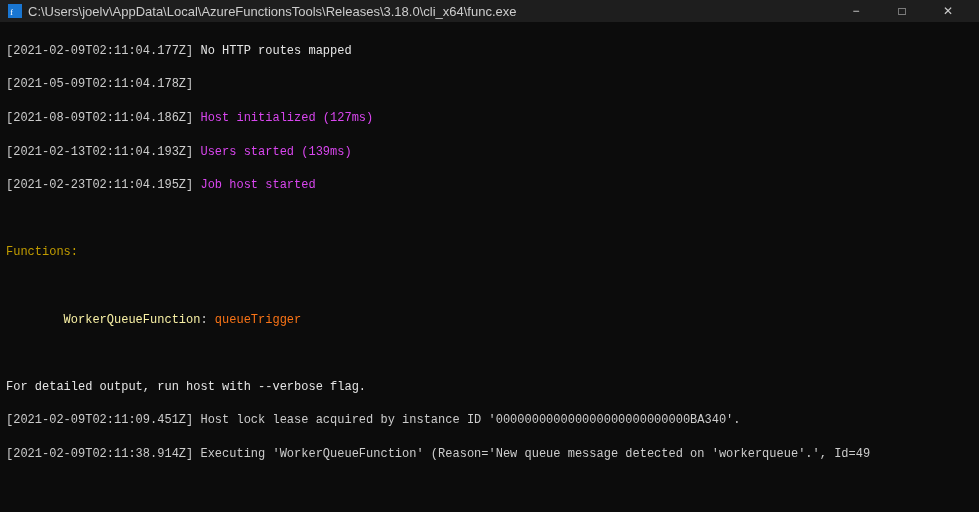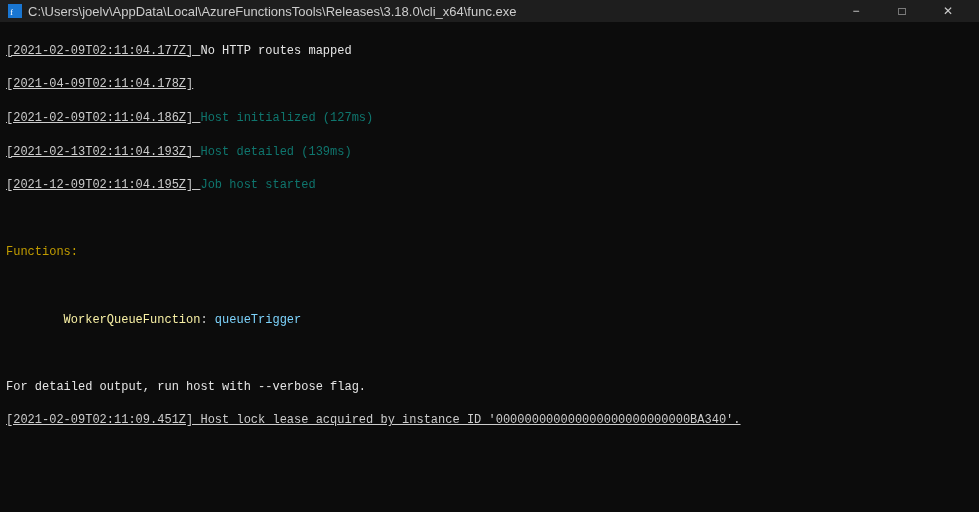--- a/index.html
+++ b/index.html
@@ -62,22 +62,22 @@
       color: #cccccc;
       padding: 4px 6px;
       height: calc(512px - 22px);
       overflow: hidden;
       white-space: pre-wrap;
       word-break: break-all;
       line-height: 1.4;
     }
     .cyan { color: #e5e5e5; }
     .yellow { color: #c19c00; }
-    .white { color: #0f766e; }
-    .gray { color: #cccccc; text-decoration: underline; }
+    .white { color: #d946ef; }
+    .gray { color: #cccccc; }
     .ln { display: block; }
   </style>
 </head>
 <body>
 
 <div class="title-bar">
   <div class="title-bar-icon">
     <svg viewBox="0 0 14 14" fill="none">
       <rect width="14" height="14" fill="#1976d2"></rect>
       <text x="2" y="11" font-size="9" fill="white" font-family="Consolas">f</text>
@@ -86,31 +86,32 @@
   <span class="title-bar-text">C:\Users\joelv\AppData\Local\AzureFunctionsTools\Releases\3.18.0\cli_x64\func.exe</span>
   <div class="title-bar-controls">
     <button class="title-bar-btn">−</button>
     <button class="title-bar-btn">□</button>
     <button class="title-bar-btn close">✕</button>
   </div>
 </div>
 
 <div class="terminal">
 <span class="ln"><span class="gray">[2021-02-09T02:11:04.177Z] </span><span class="cyan">No HTTP routes mapped</span></span>
-<span class="ln"><span class="gray">[2021-04-09T02:11:04.178Z]</span></span>
-<span class="ln"><span class="gray">[2021-02-09T02:11:04.186Z] </span><span class="white">Host initialized (127ms)</span></span>
-<span class="ln"><span class="gray">[2021-02-13T02:11:04.193Z] </span><span class="white">Host detailed (139ms)</span></span>
-<span class="ln"><span class="gray">[2021-12-09T02:11:04.195Z] </span><span class="white">Job host started</span></span>
+<span class="ln"><span class="gray">[2021-05-09T02:11:04.178Z]</span></span>
+<span class="ln"><span class="gray">[2021-08-09T02:11:04.186Z] </span><span class="white">Host initialized (127ms)</span></span>
+<span class="ln"><span class="gray">[2021-02-13T02:11:04.193Z] </span><span class="white">Users started (139ms)</span></span>
+<span class="ln"><span class="gray">[2021-02-23T02:11:04.195Z] </span><span class="white">Job host started</span></span>
 <span class="ln"> </span>
 <span class="ln"><span class="yellow">Functions:</span></span>
 <span class="ln"> </span>
-<span class="ln"><span style="color:#cccccc;">        </span><span style="color:#f9f1a5;">WorkerQueueFunction</span><span style="color:#cccccc;">: </span><span style="color:#7dd3fc;font-family:Liberation Mono, monospace;">queueTrigger</span></span>
+<span class="ln"><span style="color:#cccccc;">        </span><span style="color:#f9f1a5;">WorkerQueueFunction</span><span style="color:#cccccc;">: </span><span style="color:#f97316;font-family:Liberation Mono, monospace;">queueTrigger</span></span>
 <span class="ln"> </span>
 <span class="ln"><span class="cyan">For detailed output, run host with --verbose flag.</span></span>
 <span class="ln"><span class="gray">[2021-02-09T02:11:09.451Z] Host lock lease acquired by instance ID '000000000000000000000000000BA340'.</span></span>
+<span class="ln"><span class="gray">[2021-02-09T02:11:38.914Z] Executing 'WorkerQueueFunction' (Reason='New queue message detected on 'workerqueue'.', Id=49</span></span>
 
 
 
 
 
 
 
 
 
 

